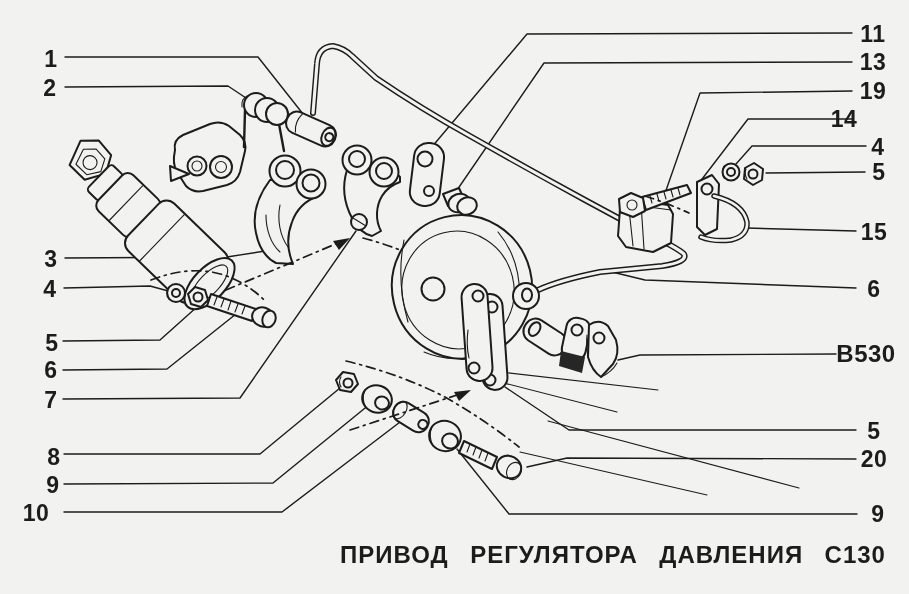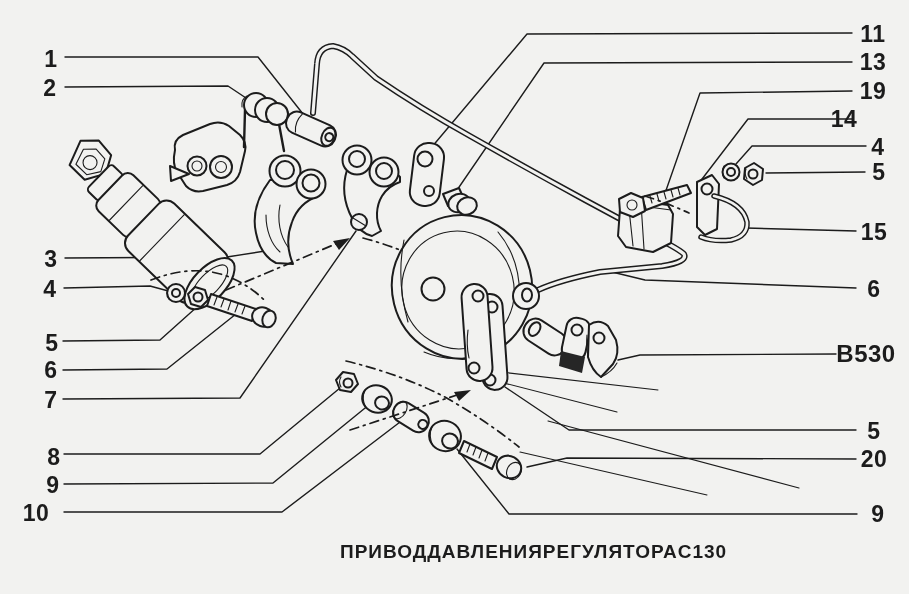--- a/index.html
+++ b/index.html
@@ -15,21 +15,21 @@
   svg .tn  { stroke-width:1.1; fill:none; }
   svg .th  { stroke-width:2.4; }
   svg .dsh { stroke-width:1.7; stroke-dasharray:9 5 2 5; fill:none; }
   svg .rodO{ stroke-width:6; fill:none; }
   svg .rodI{ stroke:var(--bg); stroke-width:3.1; fill:none; }
   svg .hd  { fill:var(--ink); stroke:none; }
   .lbl { position:absolute; transform:translate(-50%,-50%); font-weight:bold; font-size:23px;
          color:var(--ink); white-space:nowrap; letter-spacing:0.5px; }
   .lbl.small { font-size:24px; }
   #caption { position:absolute; left:340px; top:541px; width:546px; display:flex;
-             font-weight:bold; font-size:19px; color:var(--ink);
+             justify-content:space-between; font-weight:bold; font-size:24px; color:var(--ink);
              letter-spacing:1px; }
 </style>
 </head>
 <body>
 
 <div id="stage">
 
 <svg width="909" height="594" viewBox="0 0 909 594">
 
   <g>
@@ -287,18 +287,18 @@
   <span class="lbl" style="left:879px;top:172px">5</span>
   <span class="lbl" style="left:874px;top:232px">15</span>
   <span class="lbl" style="left:874px;top:289px">6</span>
   <span class="lbl small" style="left:866px;top:354px">B530</span>
   <span class="lbl" style="left:874px;top:431px">5</span>
   <span class="lbl" style="left:874px;top:459px">20</span>
   <span class="lbl" style="left:878px;top:514px">9</span>
 
   <div id="caption">
     <span>ПРИВОД</span>
+    <span>РЕГУЛЯТОРА</span>
     <span>ДАВЛЕНИЯ</span>
-    <span>РЕГУЛЯТОРА</span>
     <span>С130</span>
   </div>
 
 </div>
 
 </body></html>

